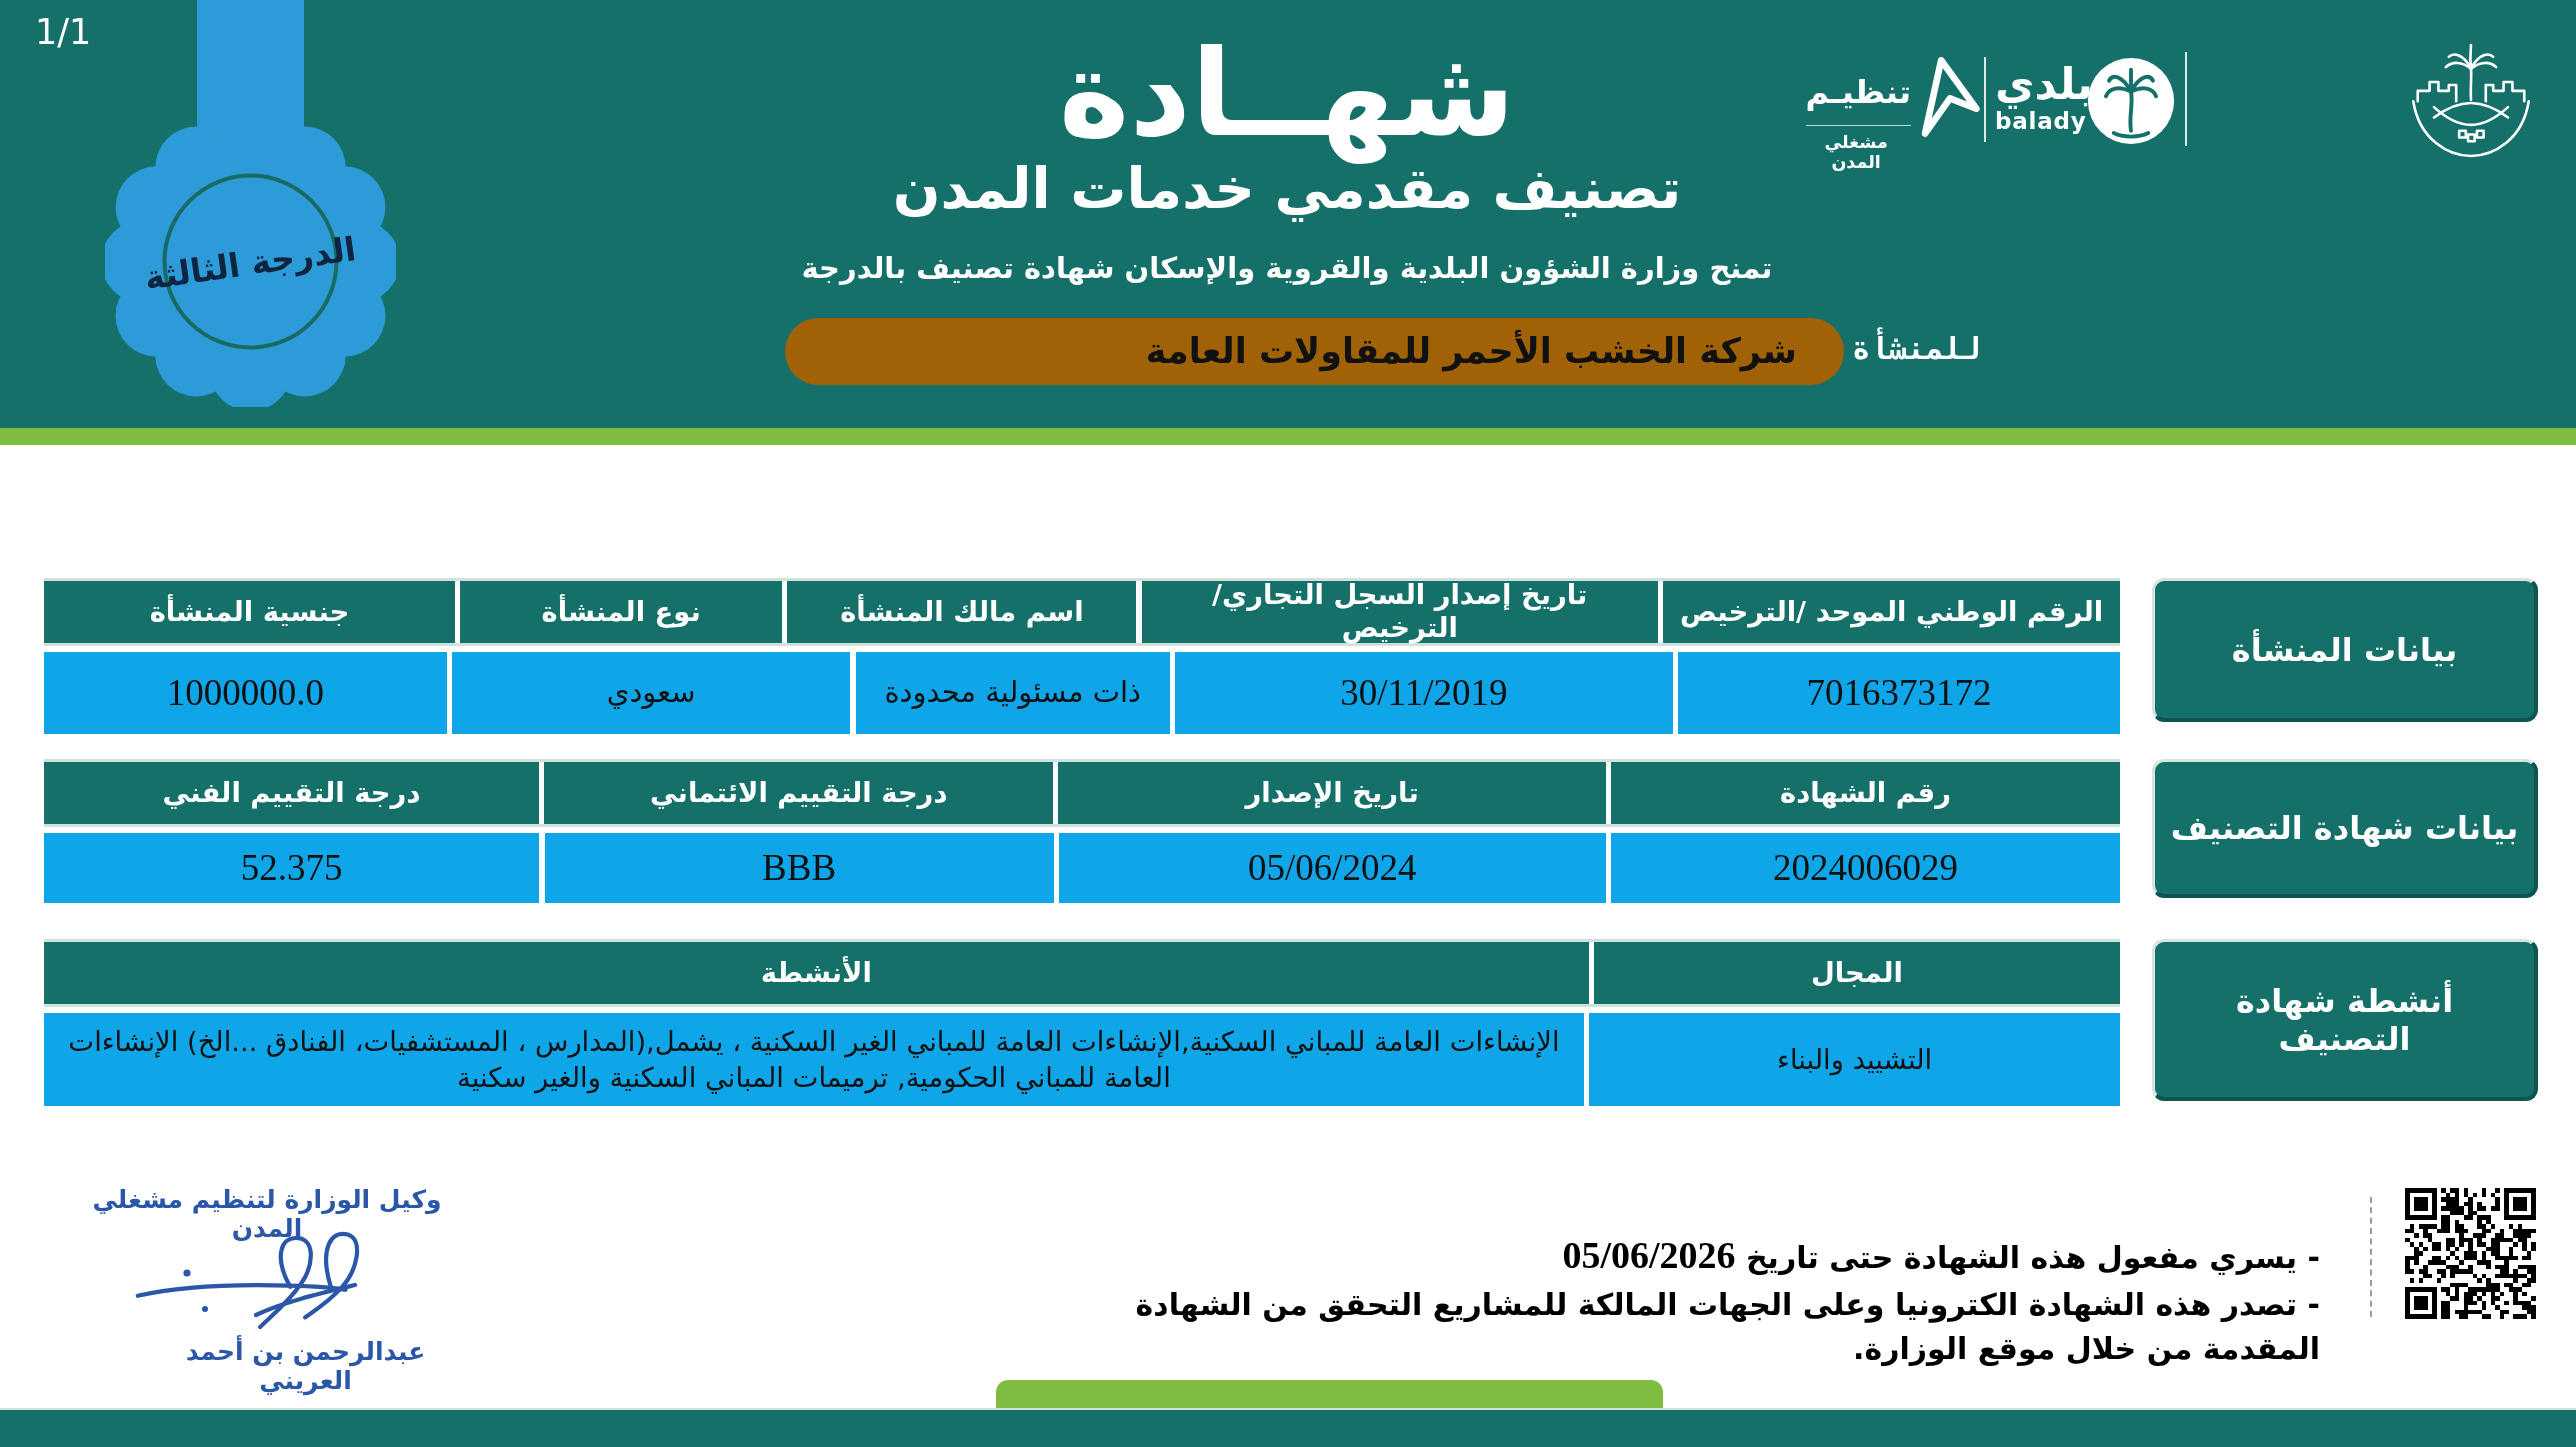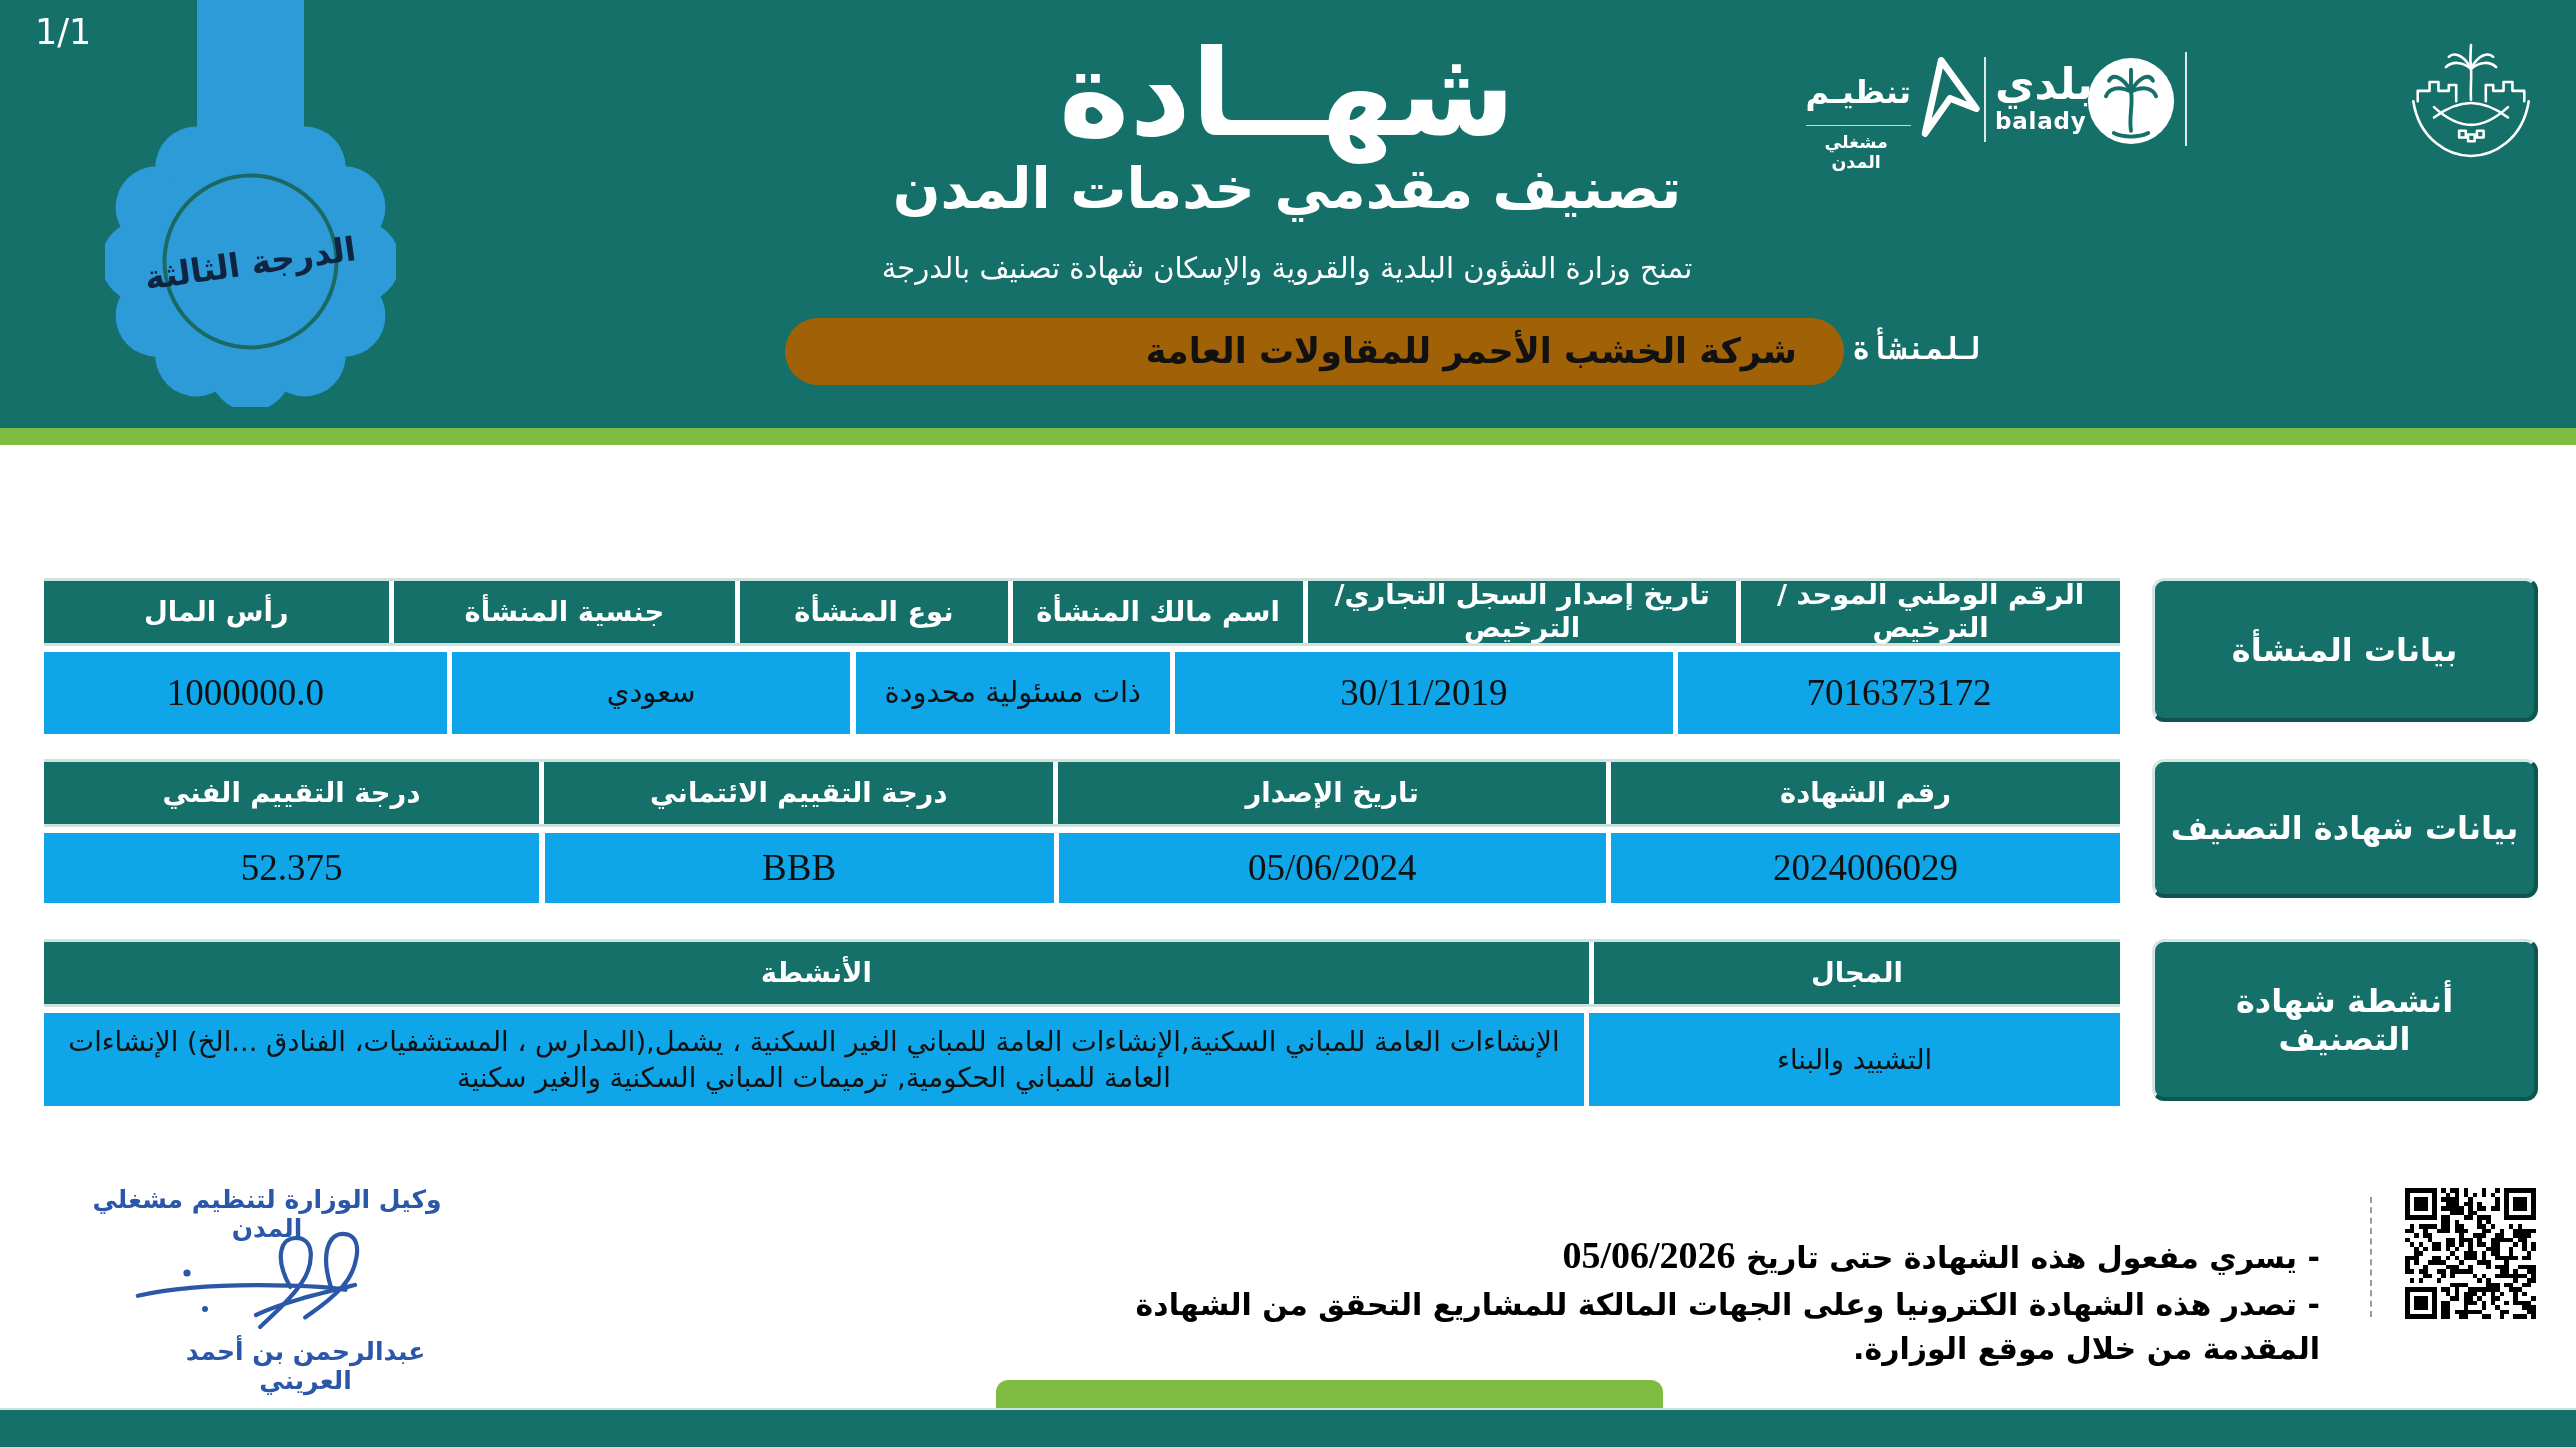--- a/index.html
+++ b/index.html
@@ -16,21 +16,21 @@
   .page-indicator { position: absolute; left: 35px; top: 12.2px; color: #fff; font-size: 35px; font-weight: 400; }
 
   
   .badge-ribbon { position: absolute; left: 197px; top: 0; width: 107px; height: 259px; background: #2d9bd7; }
   .badge-rosette { position: absolute; left: 105px; top: 116px; width: 291px; height: 291px; }
 
   
   .title-col { position: absolute; left: 746px; top: 0; width: 1082px; text-align: center; color: #fff; }
   .cert-title { position: absolute; left: 0; top: 34px; width: 100%; font-size: 120px; font-weight: 700; line-height: 1; }
   .cert-subtitle { position: absolute; left: 0; top: 161px; width: 100%; font-size: 56px; font-weight: 700; line-height: 1; }
-  .cert-tagline { position: absolute; left: 0; top: 251px; width: 100%; font-size: 29px; font-weight: 400; line-height: 1.2; }
+  .cert-tagline { position: absolute; left: 0; top: 251px; width: 100%; font-size: 29px; font-weight: 700; line-height: 1.2; }
 
   
   .entity-pill { position: absolute; left: 785px; top: 318px; width: 1059px; height: 67px; background: #a16207;
     border-radius: 34px; direction: rtl; text-align: right; padding: 0 47px 0 30.5px;
     font-size: 35px; font-weight: 700; color: #111; line-height: 66px; white-space: nowrap; }
   .entity-label { position: absolute; left: 1852px; top: 318px; width: 114px; height: 67px; line-height: 67px;
     color: #fff; font-size: 30.5px; font-weight: 700; text-align: center; font-family: Liberation Mono, monospace; }
 
   
   .logo-cluster { position: absolute; left: 1798px; top: 23px; width: 754px; height: 168px; color: #fff; }
@@ -168,21 +168,20 @@
     </svg>
   </div>
 
   <div class="dtable t1" style="top:578px">
     <div class="trow thead">
       <div class="th" style="flex:500 1 0">الرقم الوطني الموحد /الترخيص</div>
       <div class="th" style="flex:567 1 0">تاريخ إصدار السجل التجاري/ الترخيص</div>
       <div class="th" style="flex:378 1 0">اسم مالك المنشأة</div>
       <div class="th" style="flex:347 1 0">نوع المنشأة</div>
       <div class="th" style="flex:448 1 0">جنسية المنشأة</div>
-      <div class="th" style="flex:453 1 0">رأس المال</div>
     </div>
     <div class="trow tbody">
       <div class="td num" style="flex:500 1 0">7016373172</div>
       <div class="td num" style="flex:567 1 0">30/11/2019</div>
       <div class="td ar" style="flex:347 1 0">ذات مسئولية محدودة</div>
       <div class="td ar" style="flex:448 1 0">سعودي</div>
       <div class="td num" style="flex:453 1 0">1000000.0</div>
     </div>
   </div>
   <div class="side-box" style="top:578px;height:144px">بيانات المنشأة</div>

